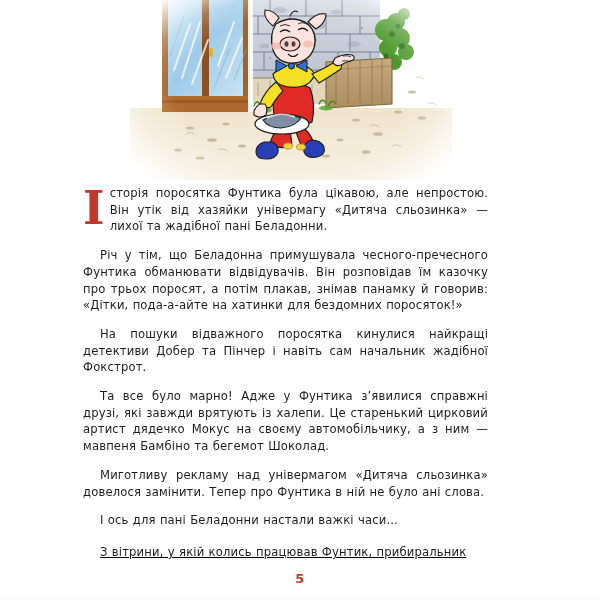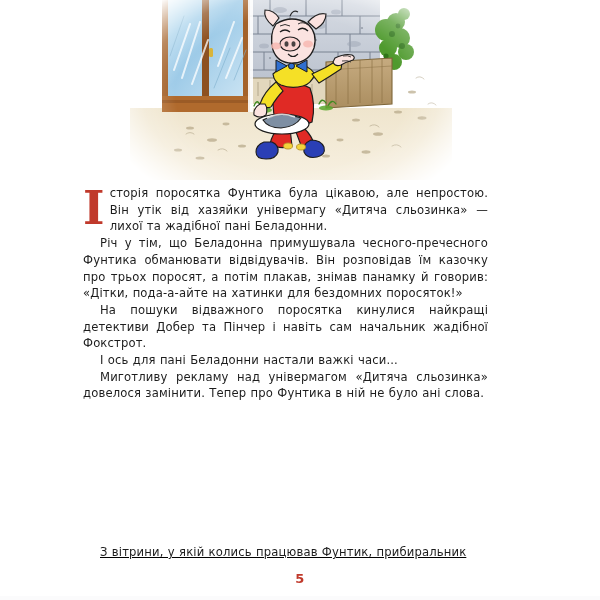--- a/index.html
+++ b/index.html
@@ -52,21 +52,21 @@
     margin: 0;
     font-family: "DejaVu Sans", "Liberation Sans", sans-serif;
     font-size: 11.6px;
     line-height: 16.7px;
     color: #1d1d1d;
     text-align: justify;
     text-justify: inter-word;
     letter-spacing: 0.15px;
     word-spacing: 0.4px;
   }
-  .para + .para { margin-top: 0px; }
+  .para + .para { margin-top: 12px; }
   .para.indent { text-indent: 17px; }
 
   
   #para-opening { position: relative; min-height: 50px; }
   #dropcap {
     float: left;
     font-family: "DejaVu Serif", "Liberation Serif", serif;
     font-weight: 700;
     color: #c0392b;
     font-size: 46px;
@@ -360,22 +360,23 @@
       </svg>
     </div>
   </div>
 
   <div id="text-column">
 
     <p class="para" id="para-opening"><span id="dropcap">І</span><span>сторія поросятка Фунтика була цікавою, але непростою. Він утік від хазяйки універмагу «Дитяча сльозинка» — лихої та жадібної пані Беладонни.</span></p>
 
     <p class="para indent">Річ у тім, що Беладонна примушувала чесного-пречесного Фунтика обманювати відвідувачів. Він розповідав їм казочку про трьох поросят, а потім плакав, знімав панамку й говорив: «Дітки, пода-а-айте на хатинки для бездомних поросяток!»</p>
     <p class="para indent">На пошуки відважного поросятка кинулися найкращі детективи Добер та Пінчер і навіть сам начальник жадібної Фокстрот.</p>
+    <p class="para indent">Та все було марно! Адже у Фунтика з’явилися справжні друзі, які завжди врятують із халепи. Це старенький цирковий артист дядечко Мокус на своєму автомобільчику, а з ним — мавпеня Бамбіно та бегемот Шоколад.</p>
+    <p class="para indent">Миготливу рекламу над універмагом «Дитяча сльозинка» довелося замінити. Тепер про Фунтика в ній не було ані слова.</p>
     <p class="para indent">І ось для пані Беладонни настали важкі часи...</p>
-    <p class="para indent">Миготливу рекламу над універмагом «Дитяча сльозинка» довелося замінити. Тепер про Фунтика в ній не було ані слова.</p>
   </div>
 
 
   <div id="para-trailing">
     <p class="para indent">З вітрини, у якій колись працював Фунтик, прибиральник</p>
   </div>
 
   <div id="folio">5</div>
 
   <div id="bottom-edge"></div>

